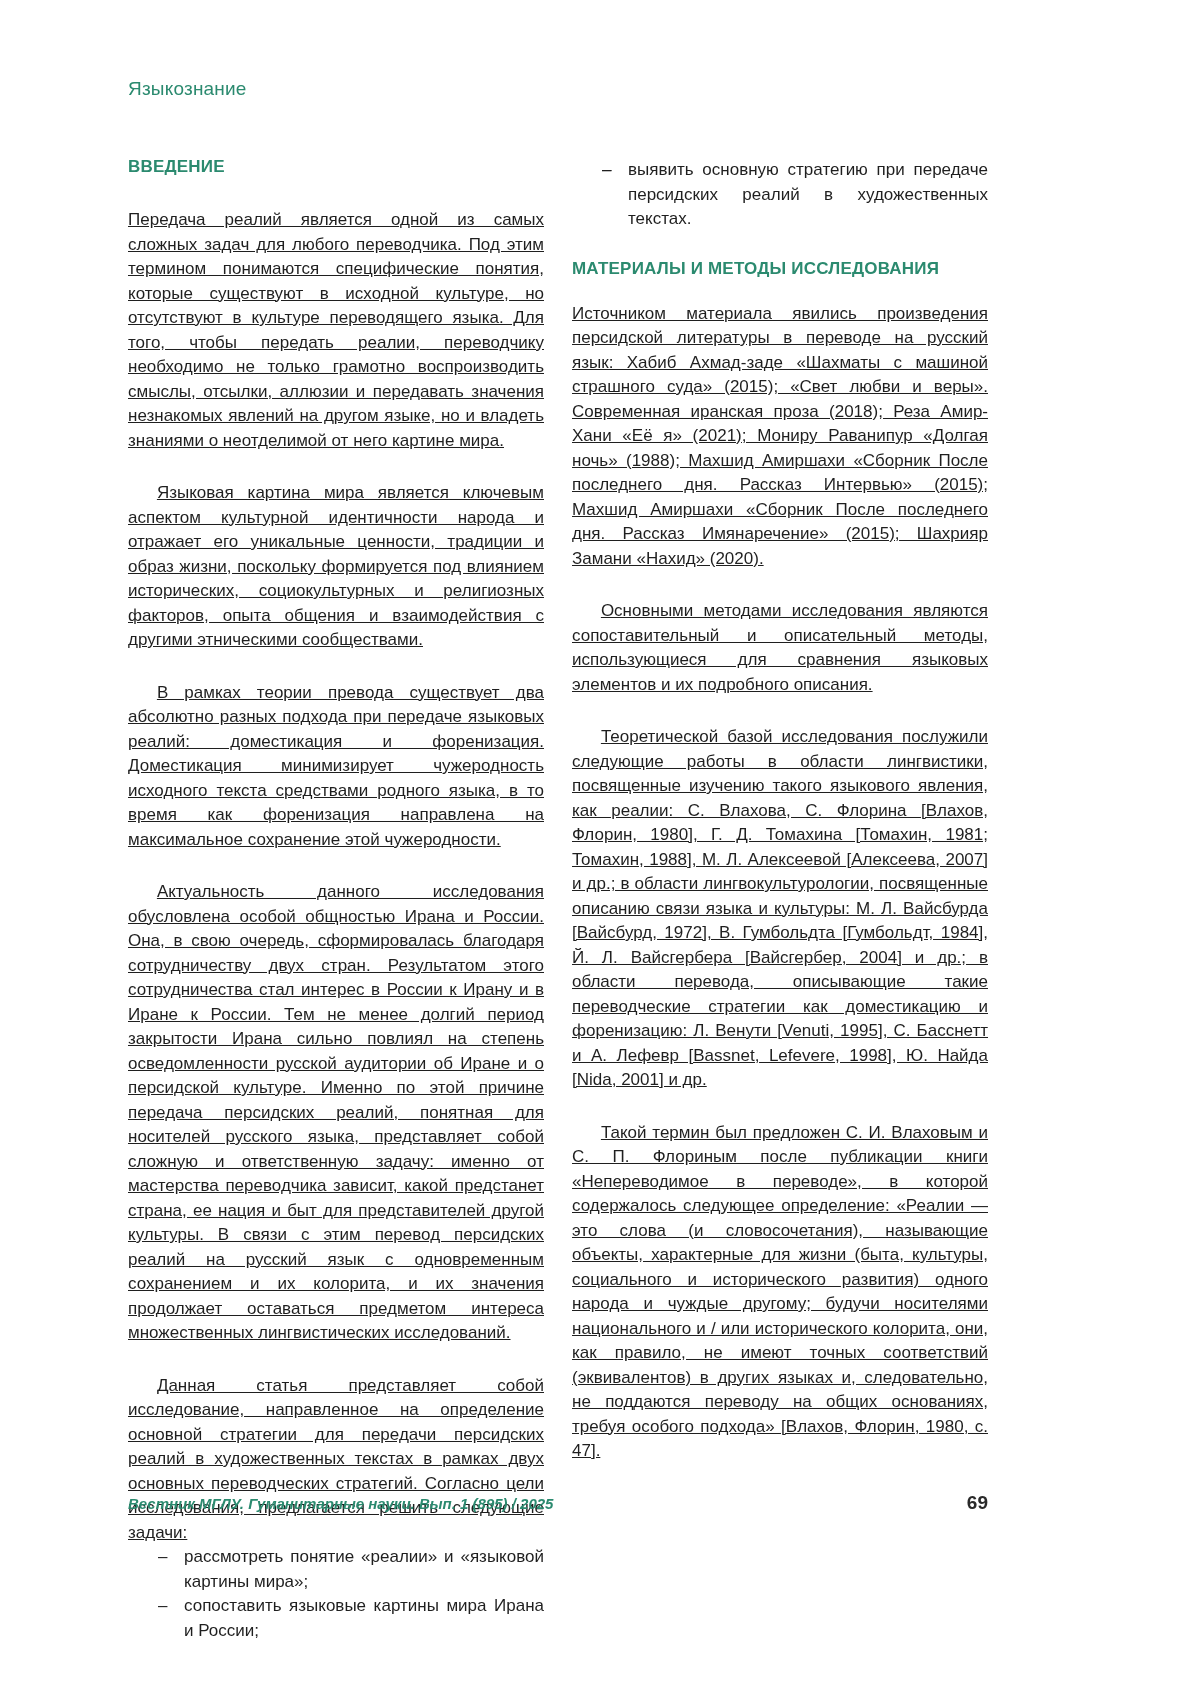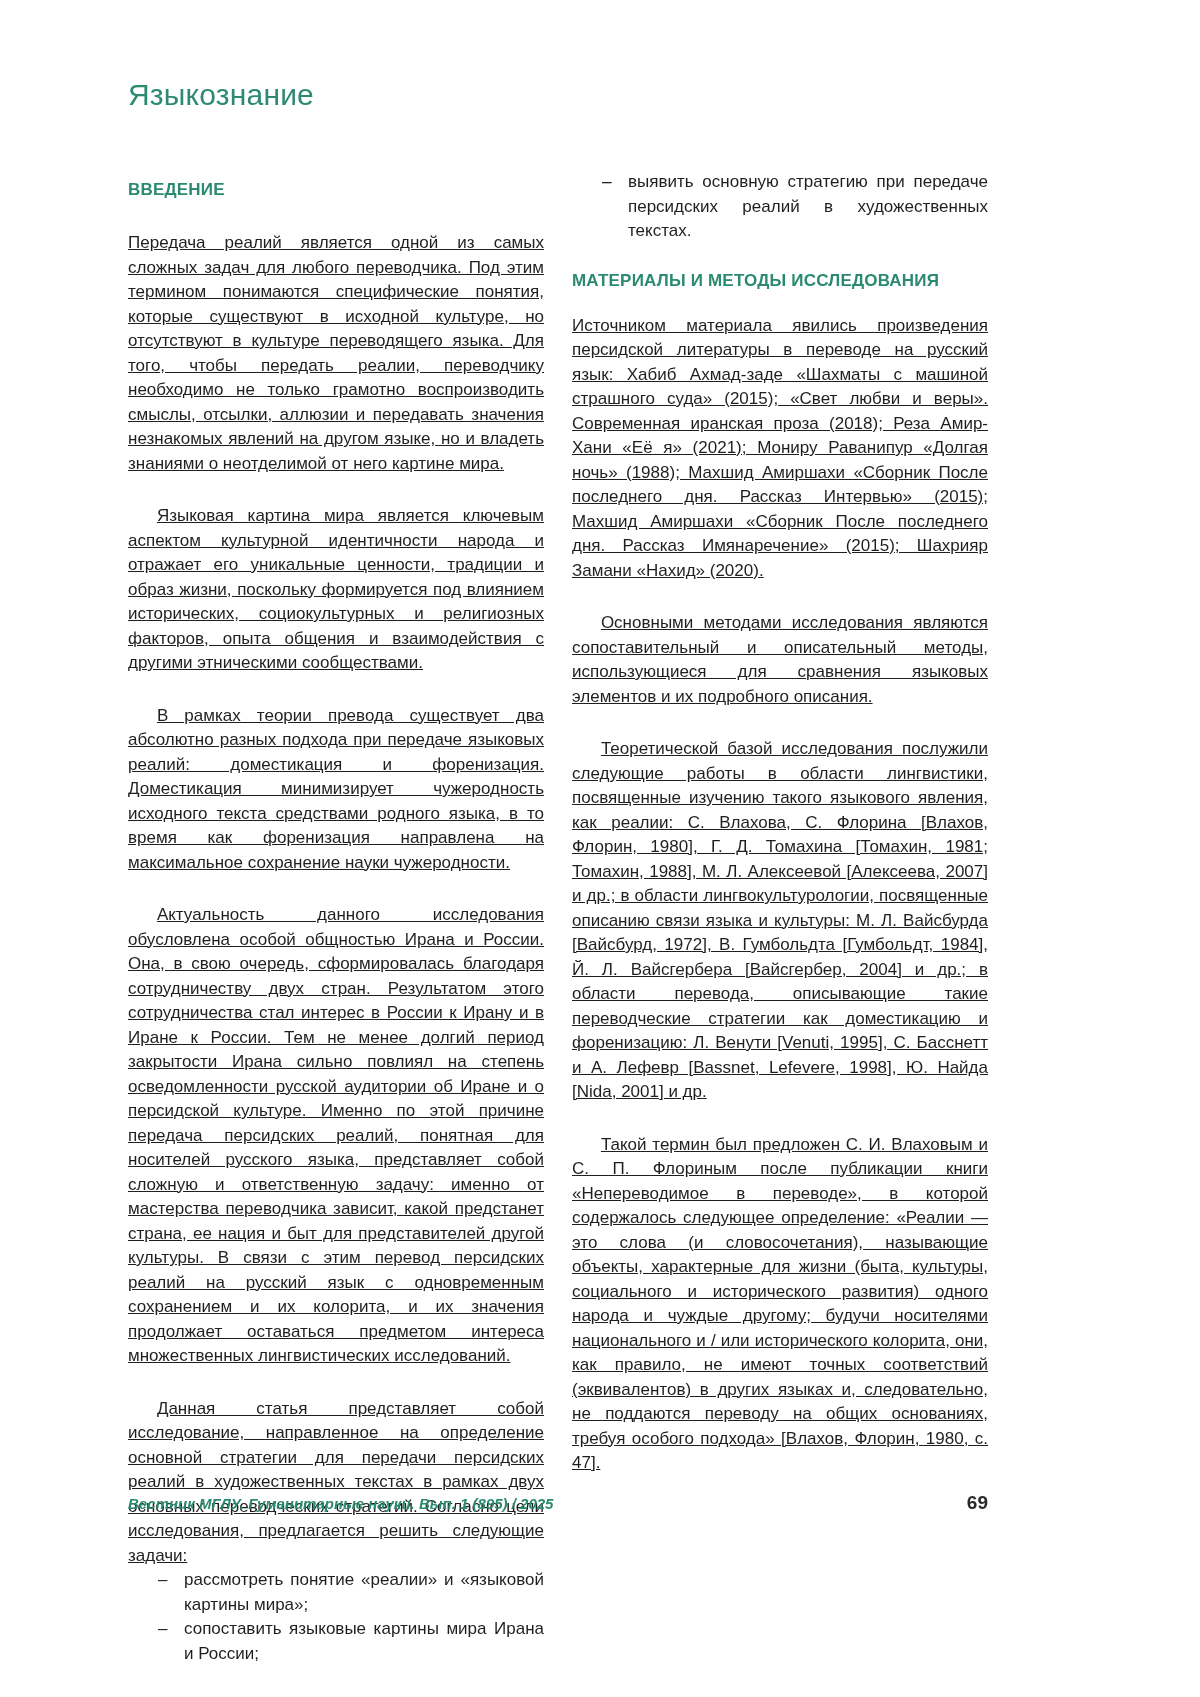--- a/index.html
+++ b/index.html
@@ -15,21 +15,21 @@
   }
   .page{
     position:relative;
     width:1200px;height:1697px;
     padding:78px 212px 0 128px;
     background:#ffffff;
     overflow:hidden;
   }
   .section-title{
     margin:0;
-    font-size:30px;
+    font-size:19px;
     font-weight:400;
     color:var(--accent);
     letter-spacing:.2px;
   }
   .columns{
     display:flex;
     gap:28px;
     margin-top:56px;
   }
   .col{
@@ -44,21 +44,21 @@
   h2.heading{
     margin:26px 0 22px;
     font-size:17px;
     line-height:22px;
     font-weight:700;
     color:var(--accent);
     text-align:left;
     letter-spacing:.2px;
   }
   h2.heading.first{
-    margin-top:11px;
+    margin-top:0;
     margin-bottom:30px;
   }
   p.para{margin:0;text-decoration:underline;}
   p.para.indent{text-indent:1.7em;margin-top:28px;}
   ul.dash-list{
     list-style:none;
     margin:0;padding:0;
   }
   ul.dash-list li{
     position:relative;
@@ -98,21 +98,21 @@
 
   <h1 class="section-title">Языкознание</h1>
 
   <main class="columns">
 
     <div class="col col-left">
       <h2 class="heading first">ВВЕДЕНИЕ</h2>
 
       <p class="para">Передача реалий является одной из самых сложных задач для любого переводчика. Под этим термином понимаются специфические понятия, которые существуют в исходной культуре, но отсутствуют в культуре переводящего языка. Для того, чтобы передать реалии, переводчику необходимо не только грамотно воспроизводить смыслы, отсылки, аллюзии и передавать значения незнакомых явлений на другом языке, но и владеть знаниями о неотделимой от него картине мира.</p>
       <p class="para indent">Языковая картина мира является ключевым аспектом культурной идентичности народа и отражает его уникальные ценности, традиции и образ жизни, поскольку формируется под влиянием исторических, социокультурных и религиозных факторов, опыта общения и взаимодействия с другими этническими сообществами.</p>
-      <p class="para indent">В рамках теории превода существует два абсолютно разных подхода при передаче языковых реалий: доместикация и форенизация. Доместикация минимизирует чужеродность исходного текста средствами родного языка, в то время как форенизация направлена на максимальное сохранение науки чужеродности.</p>
+      <p class="para indent">В рамках теории превода существует два абсолютно разных подхода при передаче языковых реалий: доместикация и форенизация. Доместикация минимизирует чужеродность исходного текста средствами родного языка, в то время как форенизация направлена на максимальное сохранение этой чужеродности.</p>
       <p class="para indent">Актуальность данного исследования обусловлена особой общностью Ирана и России. Она, в свою очередь, сформировалась благодаря сотрудничеству двух стран. Результатом этого сотрудничества стал интерес в России к Ирану и в Иране к России. Тем не менее долгий период закрытости Ирана сильно повлиял на степень осведомленности русской аудитории об Иране и о персидской культуре. Именно по этой причине передача персидских реалий, понятная для носителей русского языка, представляет собой сложную и ответственную задачу: именно от мастерства переводчика зависит, какой предстанет страна, ее нация и быт для представителей другой культуры. В связи с этим перевод персидских реалий на русский язык с одновременным сохранением и их колорита, и их значения продолжает оставаться предметом интереса множественных лингвистических исследований.</p>
       <p class="para indent">Данная статья представляет собой исследование, направленное на определение основной стратегии для передачи персидских реалий в художественных текстах в рамках двух основных переводческих стратегий. Согласно цели исследования, предлагается решить следующие задачи:</p>
 
       <ul class="dash-list">
         <li>
           <span class="marker">–</span>
           <span>рассмотреть понятие «реалии» и «языковой картины мира»;</span>
         </li>
         <li>
           <span class="marker">–</span>

